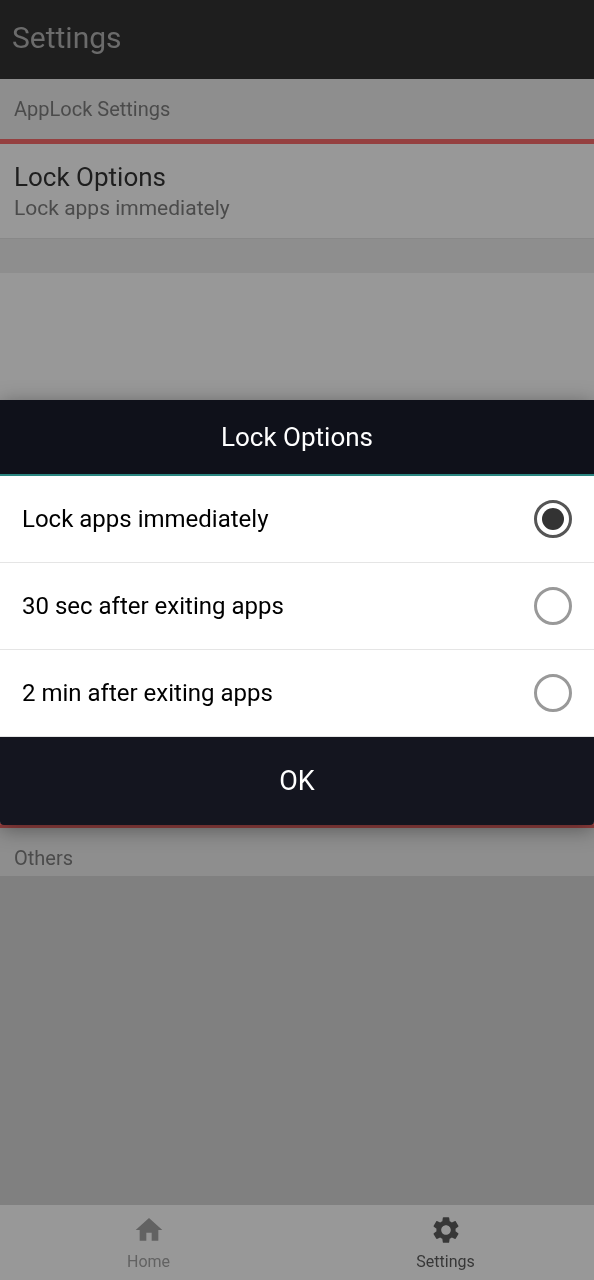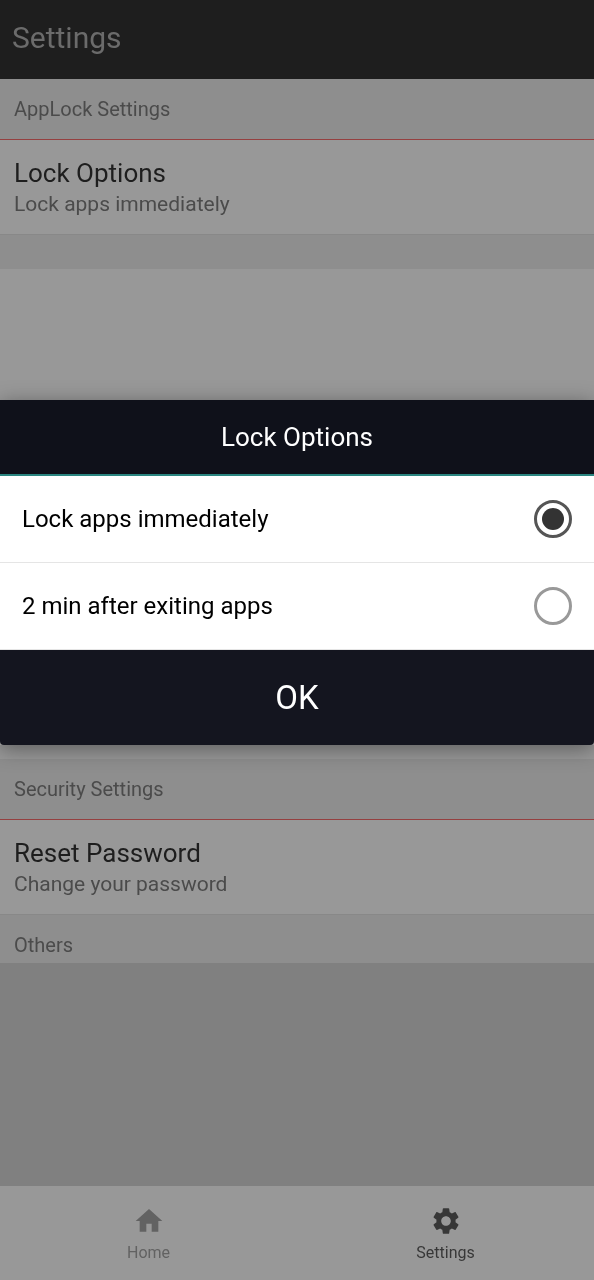--- a/index.html
+++ b/index.html
@@ -53,21 +53,21 @@
       color: #9a9a9a;
       font-size: 30px;
       font-weight: 400;
     }
     
     .section-header {
       background: #e0e0e0;
       padding: 18px 14px;
       color: #5a5a5a;
       font-size: 20px;
-      border-bottom: 1px solid #ef4444;
+      border-bottom: 5px solid #ef4444;
     }
     
     .setting-item {
       background: #f5f5f5;
       padding: 18px 14px;
       border-bottom: 1px solid #d5d5d5;
       display: flex;
       align-items: center;
       justify-content: space-between;
     }
@@ -110,21 +110,21 @@
     .spacer {
       background: #e0e0e0;
       height: 34px;
     }
     
     .bottom-nav {
       position: absolute;
       bottom: 0;
       left: 0;
       width: 100%;
-      height: 94px;
+      height: 75px;
       background: #f5f5f5;
       display: flex;
     }
     
     .nav-item {
       flex: 1;
       display: flex;
       flex-direction: column;
       align-items: center;
       justify-content: center;
@@ -200,21 +200,21 @@
     
     .modal-button {
       background: #14151f;
       padding: 28px;
       text-align: center;
       border-radius: 0 0 4px 4px;
     }
     
     .modal-button-label {
       color: #fff;
-      font-size: 33px;
+      font-size: 27px;
       font-weight: 400;
     }
     
     .home-icon svg {
       width: 32px;
       height: 32px;
       fill: #888;
     }
     
     .gear-icon svg {
@@ -241,26 +241,20 @@
       </div>
     </div>
 
 
     <div class="spacer"></div>
 
     <div style="height: 490px; background: #f5f5f5;"></div>
 
     <div class="section-header">Security Settings</div>
 
-    <div class="setting-item">
-      <div class="setting-text">
-        <div class="setting-title">Reset Password</div>
-        <div class="setting-subtitle">Change your password</div>
-      </div>
-    </div>
 
 
     <div class="section-header" style="border-bottom: none; padding-bottom: 6px;">Others</div>
 
     <div class="bottom-nav">
       <div class="nav-item">
         <span class="home-icon">
           <svg viewBox="0 0 24 24">
               <path d="M10 20v-6h4v6h5v-8h3L12 3 2 12h3v8z"></path>
             </svg>
@@ -285,20 +279,24 @@
       <div class="modal-title">Lock Options</div>
     </div>
 
     <div class="modal-option">
       <span class="modal-option-label">Lock apps immediately</span>
       <span class="radio selected">
         <span class="radio-inner"></span>
       </span>
     </div>
 
+    <div class="modal-option">
+      <span class="modal-option-label">30 sec after exiting apps</span>
+      <span class="radio"></span>
+    </div>
 
     <div class="modal-option">
       <span class="modal-option-label">2 min after exiting apps</span>
       <span class="radio"></span>
     </div>
 
 
     <div class="modal-button">
       <span class="modal-button-label">OK</span>
     </div>

